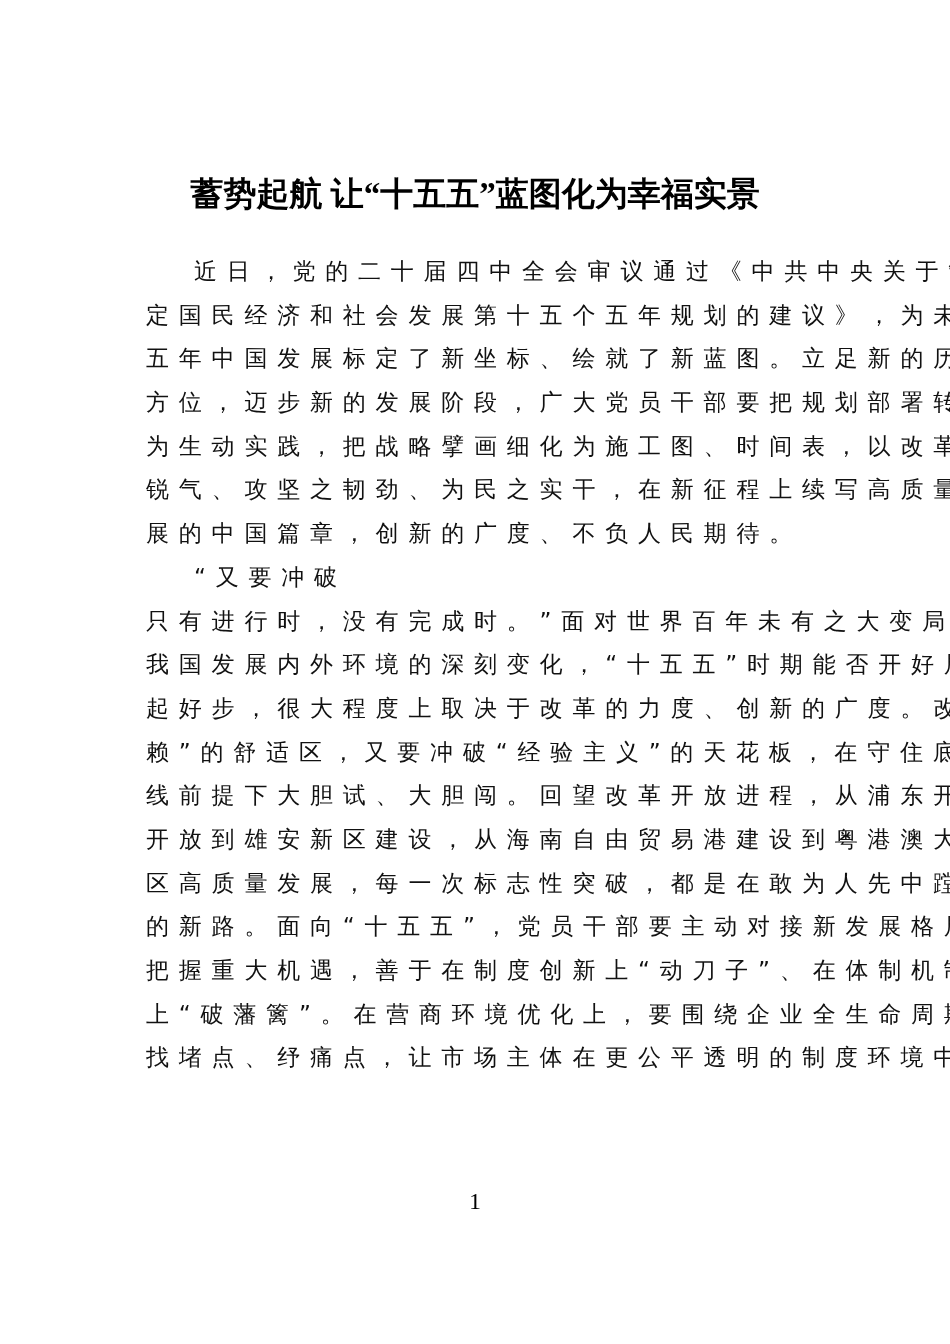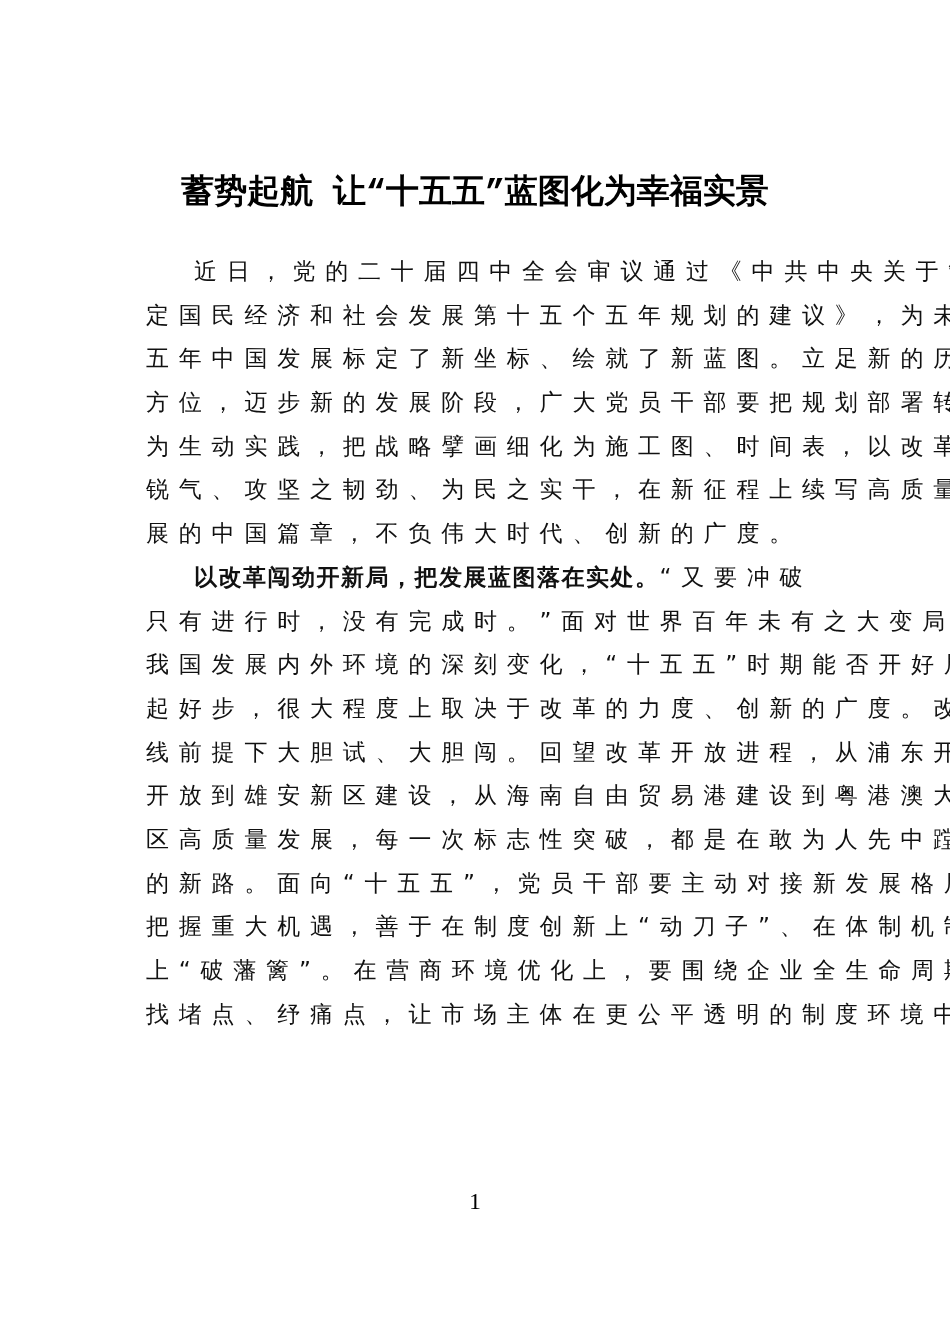--- a/index.html
+++ b/index.html
@@ -1,21 +1,21 @@
 <!DOCTYPE html>
 <html><head>
 <meta charset="utf-8">
 <style>
   html, body { margin: 0; padding: 0; background: #ffffff; }
   body { width: 950px; height: 1344px; position: relative; overflow: hidden; }
   .page { position: absolute; left: 0; top: 0; width: 950px; height: 1344px; background: #fff; }
   .title {
     position: absolute; left: 0; width: 950px; top: 172px;
     text-align: center;
-    font-family: Liberation Mono, monospace;
+    font-family: Liberation Serif, serif;
     font-size: 33px; font-weight: bold; color: #000;
     letter-spacing: 0px; line-height: 44px;
   }
   .body {
     position: absolute; left: 146px; top: 250px; width: 662px;
     font-family: "DejaVu Sans", "Liberation Sans", sans-serif;
     color: #111;
   }
   .line {
     height: 43.7px; line-height: 43.7px; font-size: 23px;
@@ -50,37 +50,39 @@
       <div class="line">
           <span class="seg">方位，迈步新的发展阶段，广大党员干部要把规划部署转化</span>
         </div>
       <div class="line">
           <span class="seg">为生动实践，把战略擘画细化为施工图、时间表，以改革之</span>
         </div>
       <div class="line">
           <span class="seg">锐气、攻坚之韧劲、为民之实干，在新征程上续写高质量发</span>
         </div>
       <div class="line">
-          <span class="seg">展的中国篇章，不负伟大时代、创新的广度。</span>
+          <span class="seg">展的中国篇章，创新的广度、不负人民期待。</span>
         </div>
     </div>
 
     <div>
       <div class="line indent" style="justify-content:flex-start;">
-        <span class="seg bold">以改革闯劲开新局，把发展蓝图落在实处。</span>
           <span class="seg">“又要冲破</span>
       </div>
       <div class="line">
           <span class="seg">只有进行时，没有完成时。”面对世界百年未有之大变局和</span>
         </div>
       <div class="line">
           <span class="seg">我国发展内外环境的深刻变化，“十五五”时期能否开好局</span>
         </div>
       <div class="line">
           <span class="seg">起好步，很大程度上取决于改革的力度、创新的广度。改革</span>
+        </div>
+      <div class="line">
+          <span class="seg">赖”的舒适区，又要冲破“经验主义”的天花板，在守住底</span>
         </div>
       <div class="line">
           <span class="seg">线前提下大胆试、大胆闯。回望改革开放进程，从浦东开发</span>
         </div>
       <div class="line">
           <span class="seg">开放到雄安新区建设，从海南自由贸易港建设到粤港澳大湾</span>
         </div>
       <div class="line">
           <span class="seg">区高质量发展，每一次标志性突破，都是在敢为人先中蹚出</span>
         </div>

